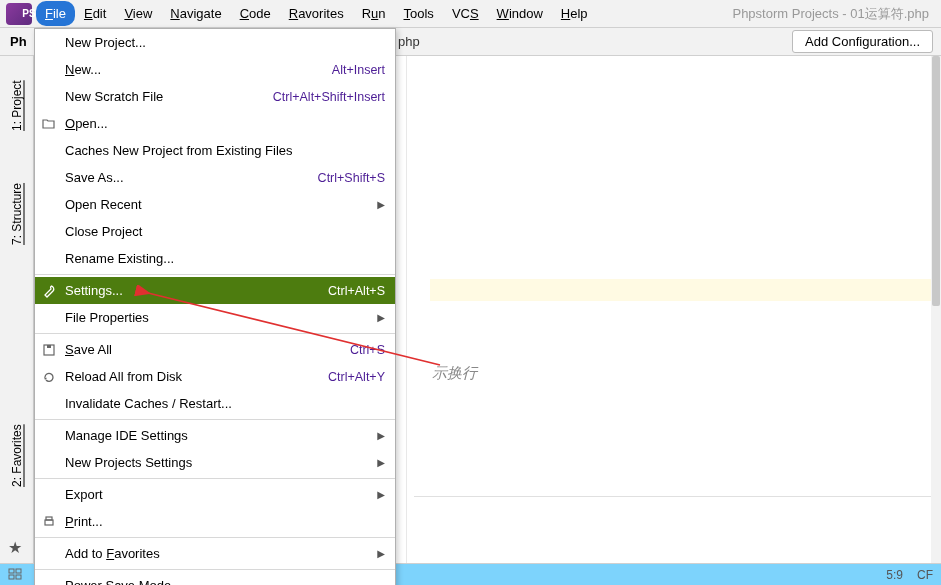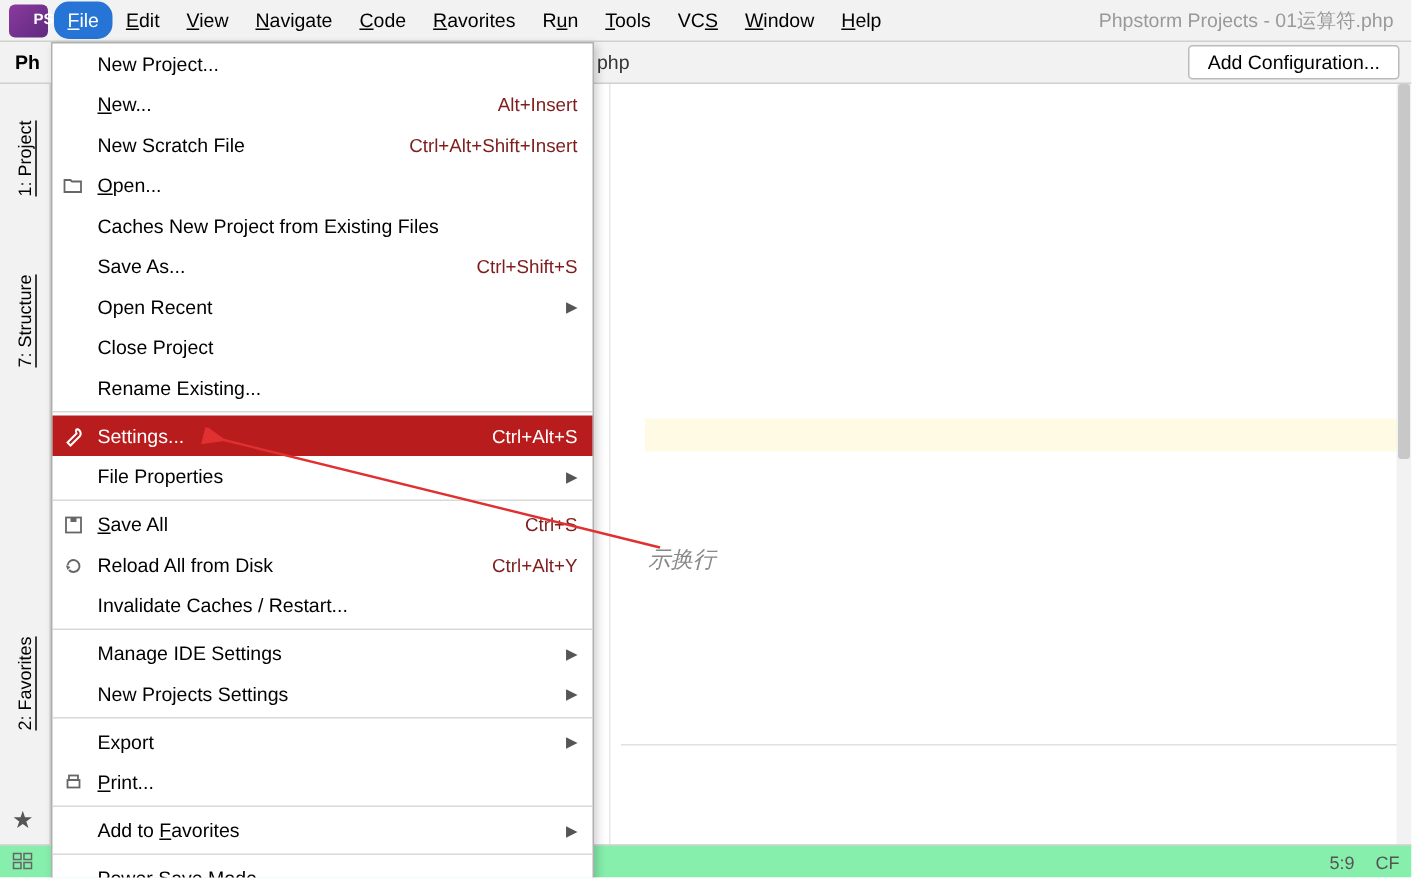--- a/index.html
+++ b/index.html
@@ -15,36 +15,36 @@
     .toolbar { height: 28px; background: #f2f2f2; border-bottom: 1px solid #d0d0d0; display: flex; align-items: center; }
     .breadcrumb { font-weight: bold; padding-left: 10px; }
     .toolbar-btn { margin-left: auto; margin-right: 8px; background: #fff; border: 1px solid #bbb; border-radius: 3px; padding: 3px 12px; font-size: 13px; cursor: default; }
     
     .left-sidebar { position: absolute; left: 0; top: 56px; width: 34px; bottom: 22px; background: #f2f2f2; border-right: 1px solid #d0d0d0; }
     .side-tab { writing-mode: vertical-rl; transform: rotate(180deg); padding: 8px 0; font-size: 12px; display: flex; align-items: center; justify-content: center; width: 100%; gap: 4px; cursor: default; text-decoration: underline; }
     .side-star { position: absolute; bottom: 6px; left: 8px; font-size: 16px; color: #555; }
     
     .dropdown { position: absolute; left: 34px; top: 28px; width: 362px; background: #fff; border: 1px solid #b0b0b0; box-shadow: 2px 2px 6px rgba(0,0,0,0.2); z-index: 100; }
     .dd-item { height: 27px; display: flex; align-items: center; padding: 0 10px 0 30px; position: relative; cursor: default; }
-    .dd-item.selected { background: #b91c1c; color: #fff; gap: 37px; }
+    .dd-item.selected { background: #4d7c0f; color: #fff; gap: 37px; }
     .dd-icon { position: absolute; left: 6px; width: 16px; height: 16px; display: flex; align-items: center; justify-content: center; color: #666; }
     .dd-label { flex: 0 0 auto; }
-    .dd-shortcut { margin-left: auto; color: #7f1d1d; font-size: 12.5px; }
+    .dd-shortcut { margin-left: auto; color: #4c1d95; font-size: 12.5px; }
     .dd-item.selected .dd-shortcut { color: #fff; }
     .dd-arrow { margin-left: auto; color: #555; font-size: 10px; }
     .dd-sep { height: 1px; background: #d8d8d8; margin: 2px 0; }
     
     .editor { position: absolute; left: 34px; top: 56px; right: 0; bottom: 22px; background: #fff; }
     .gutter-border { position: absolute; left: 372px; top: 0; bottom: 0; width: 1px; background: #e8e8e8; }
     .highlight-line { position: absolute; left: 396px; right: 6px; top: 223px; height: 22px; background: #fffae3; }
     .scroll-track { position: absolute; right: 0; top: 0; bottom: 0; width: 10px; background: #f2f2f2; }
     .scroll-thumb { position: absolute; right: 1px; top: 0; width: 8px; height: 250px; background: #c8c8c8; border-radius: 2px; }
     .code-text { position: absolute; left: 398px; top: 308px; color: #888; font-style: italic; font-size: 15px; font-family: "Microsoft YaHei", sans-serif; }
     
-    .statusbar { position: absolute; left: 0; right: 0; bottom: 0; height: 22px; background: #86efac; border-top: 1px solid #d0d0d0; display: flex; align-items: center; padding: 0 8px; font-size: 12px; color: #555; }
+    .statusbar { position: absolute; left: 0; right: 0; bottom: 0; height: 22px; background: #7dd3fc; border-top: 1px solid #d0d0d0; display: flex; align-items: center; padding: 0 8px; font-size: 12px; color: #555; }
     .sb-icon { width: 16px; height: 16px; margin-right: 6px; }
     .sb-right { margin-left: auto; display: flex; align-items: center; gap: 14px; }
     
     .annotation-arrow { position: absolute; z-index: 200; pointer-events: none; }
     
     .editor-bottom-border { position: absolute; left: 380px; right: 6px; top: 440px; height: 1px; background: #e0e0e0; }
   </style>
 </head>
 <body>
 

